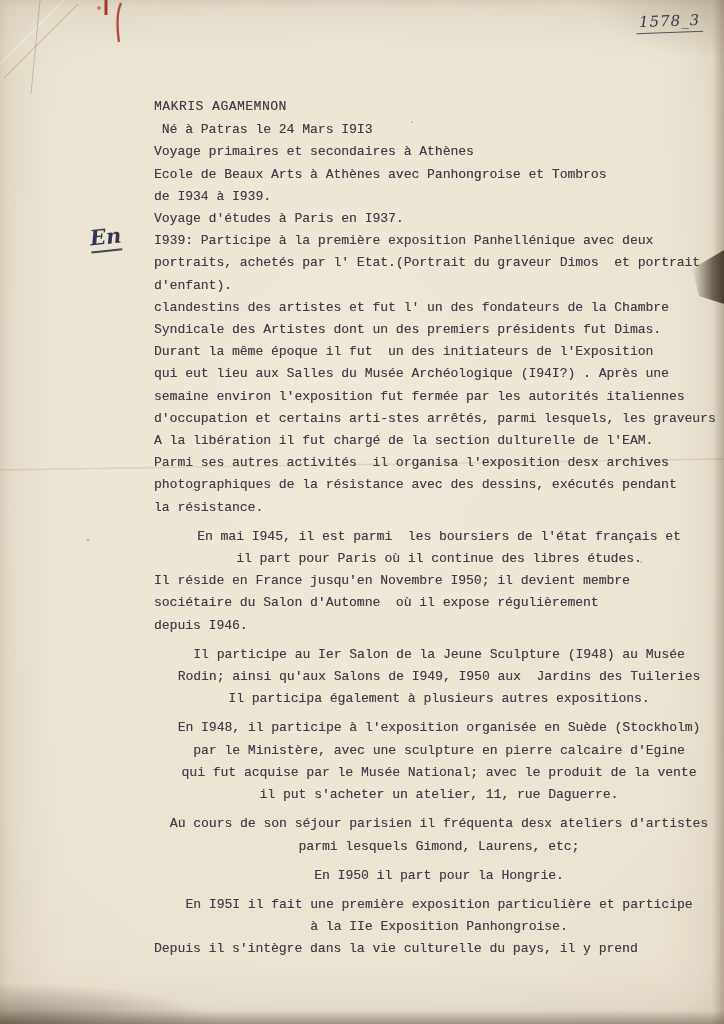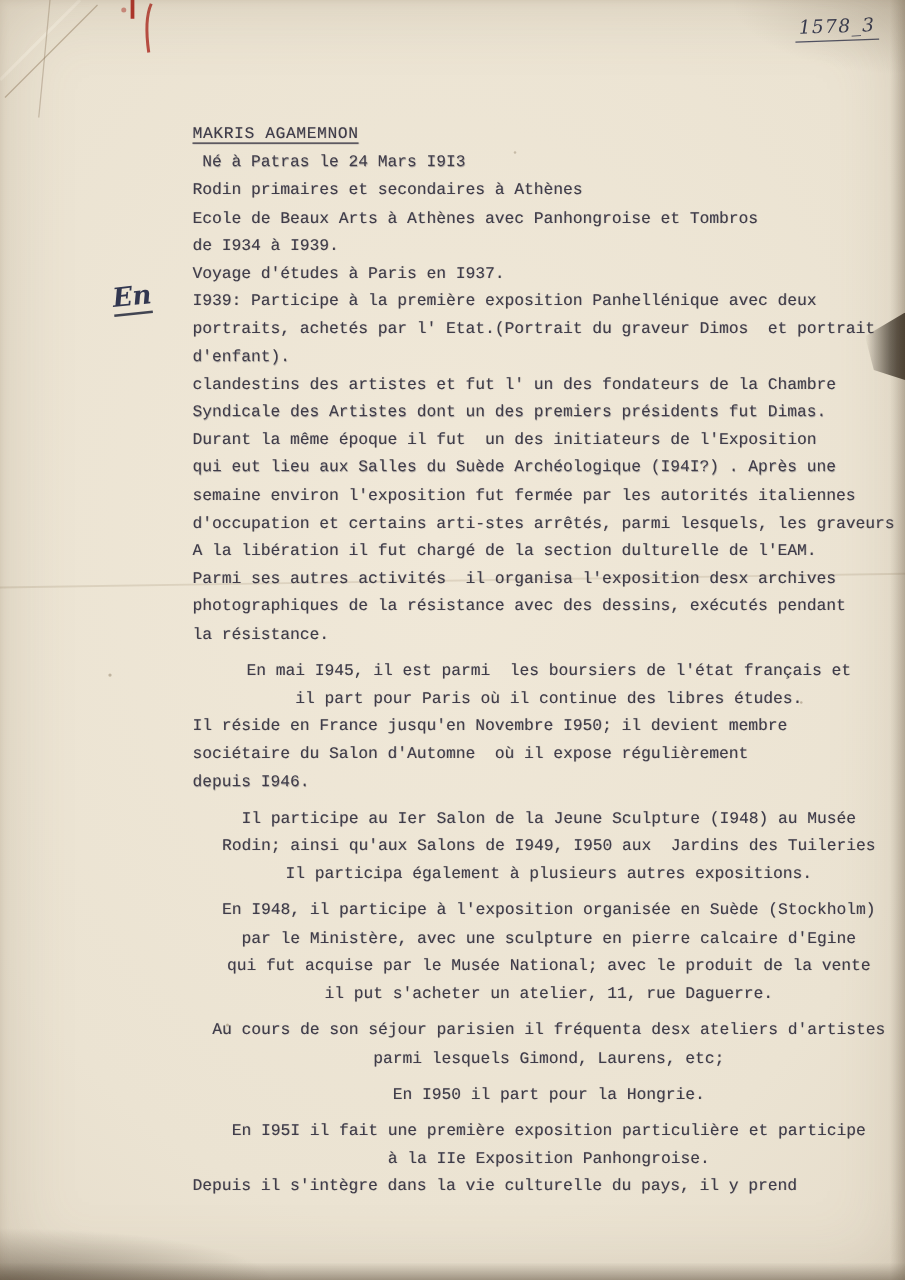--- a/index.html
+++ b/index.html
@@ -17,21 +17,20 @@
   
   .typed{
     position:absolute; left:154px; top:96px; width:570px;
     color:#3f3c49; font-size:13px; line-height:22.2px;
   }
   .line{
     white-space:pre;
     text-shadow:0.3px 0.3px 0.6px rgba(63,60,73,0.45);
   }
   .doc-title{
-    text-decoration:underline;
     text-underline-offset:4px;
     letter-spacing:0.5px;
     margin-bottom:1px;
   }
   .block.gap{ margin-top:7px;text-align:center; }
 
   
   .handnote{
     position:absolute;
     font-family:"DejaVu Serif",serif;
@@ -108,37 +107,37 @@
 
   <div class="handnote code">1578_3</div>
 
   <div class="handnote margin">En</div>
 
   <div class="typed">
     <div class="line doc-title">MAKRIS AGAMEMNON</div>
     <div>
         <div class="block">
           <div class="line"> Né à Patras le 24 Mars I9I3</div>
-          <div class="line">Rodin primaires et secondaires à Athènes</div>
+          <div class="line">Voyage primaires et secondaires à Athènes</div>
           <div class="line">Ecole de Beaux Arts à Athènes avec Panhongroise et Tombros</div>
           <div class="line">de I934 à I939.</div>
           <div class="line">Voyage d'études à Paris en I937.</div>
         </div>
         <div class="block">
           <div class="line">I939: Participe à la première exposition Panhellénique avec deux</div>
           <div class="line">portraits, achetés par l' Etat.(Portrait du graveur Dimos  et portrait</div>
           <div class="line">d'enfant).</div>
         </div>
         <div class="block">
           <div class="line">clandestins des artistes et fut l' un des fondateurs de la Chambre</div>
           <div class="line">Syndicale des Artistes dont un des premiers présidents fut Dimas.</div>
         </div>
         <div class="block">
           <div class="line">Durant la même époque il fut  un des initiateurs de l'Exposition</div>
-          <div class="line">qui eut lieu aux Salles du Suède Archéologique (I94I?) . Après une</div>
+          <div class="line">qui eut lieu aux Salles du Musée Archéologique (I94I?) . Après une</div>
           <div class="line">semaine environ l'exposition fut fermée par les autorités italiennes</div>
           <div class="line">d'occupation et certains arti-stes arrêtés, parmi lesquels, les graveurs</div>
         </div>
         <div class="block">
           <div class="line">A la libération il fut chargé de la section dulturelle de l'EAM.</div>
         </div>
         <div class="block">
           <div class="line">Parmi ses autres activités  il organisa l'exposition desx archives</div>
           <div class="line">photographiques de la résistance avec des dessins, exécutés pendant</div>
           <div class="line">la résistance.</div>

